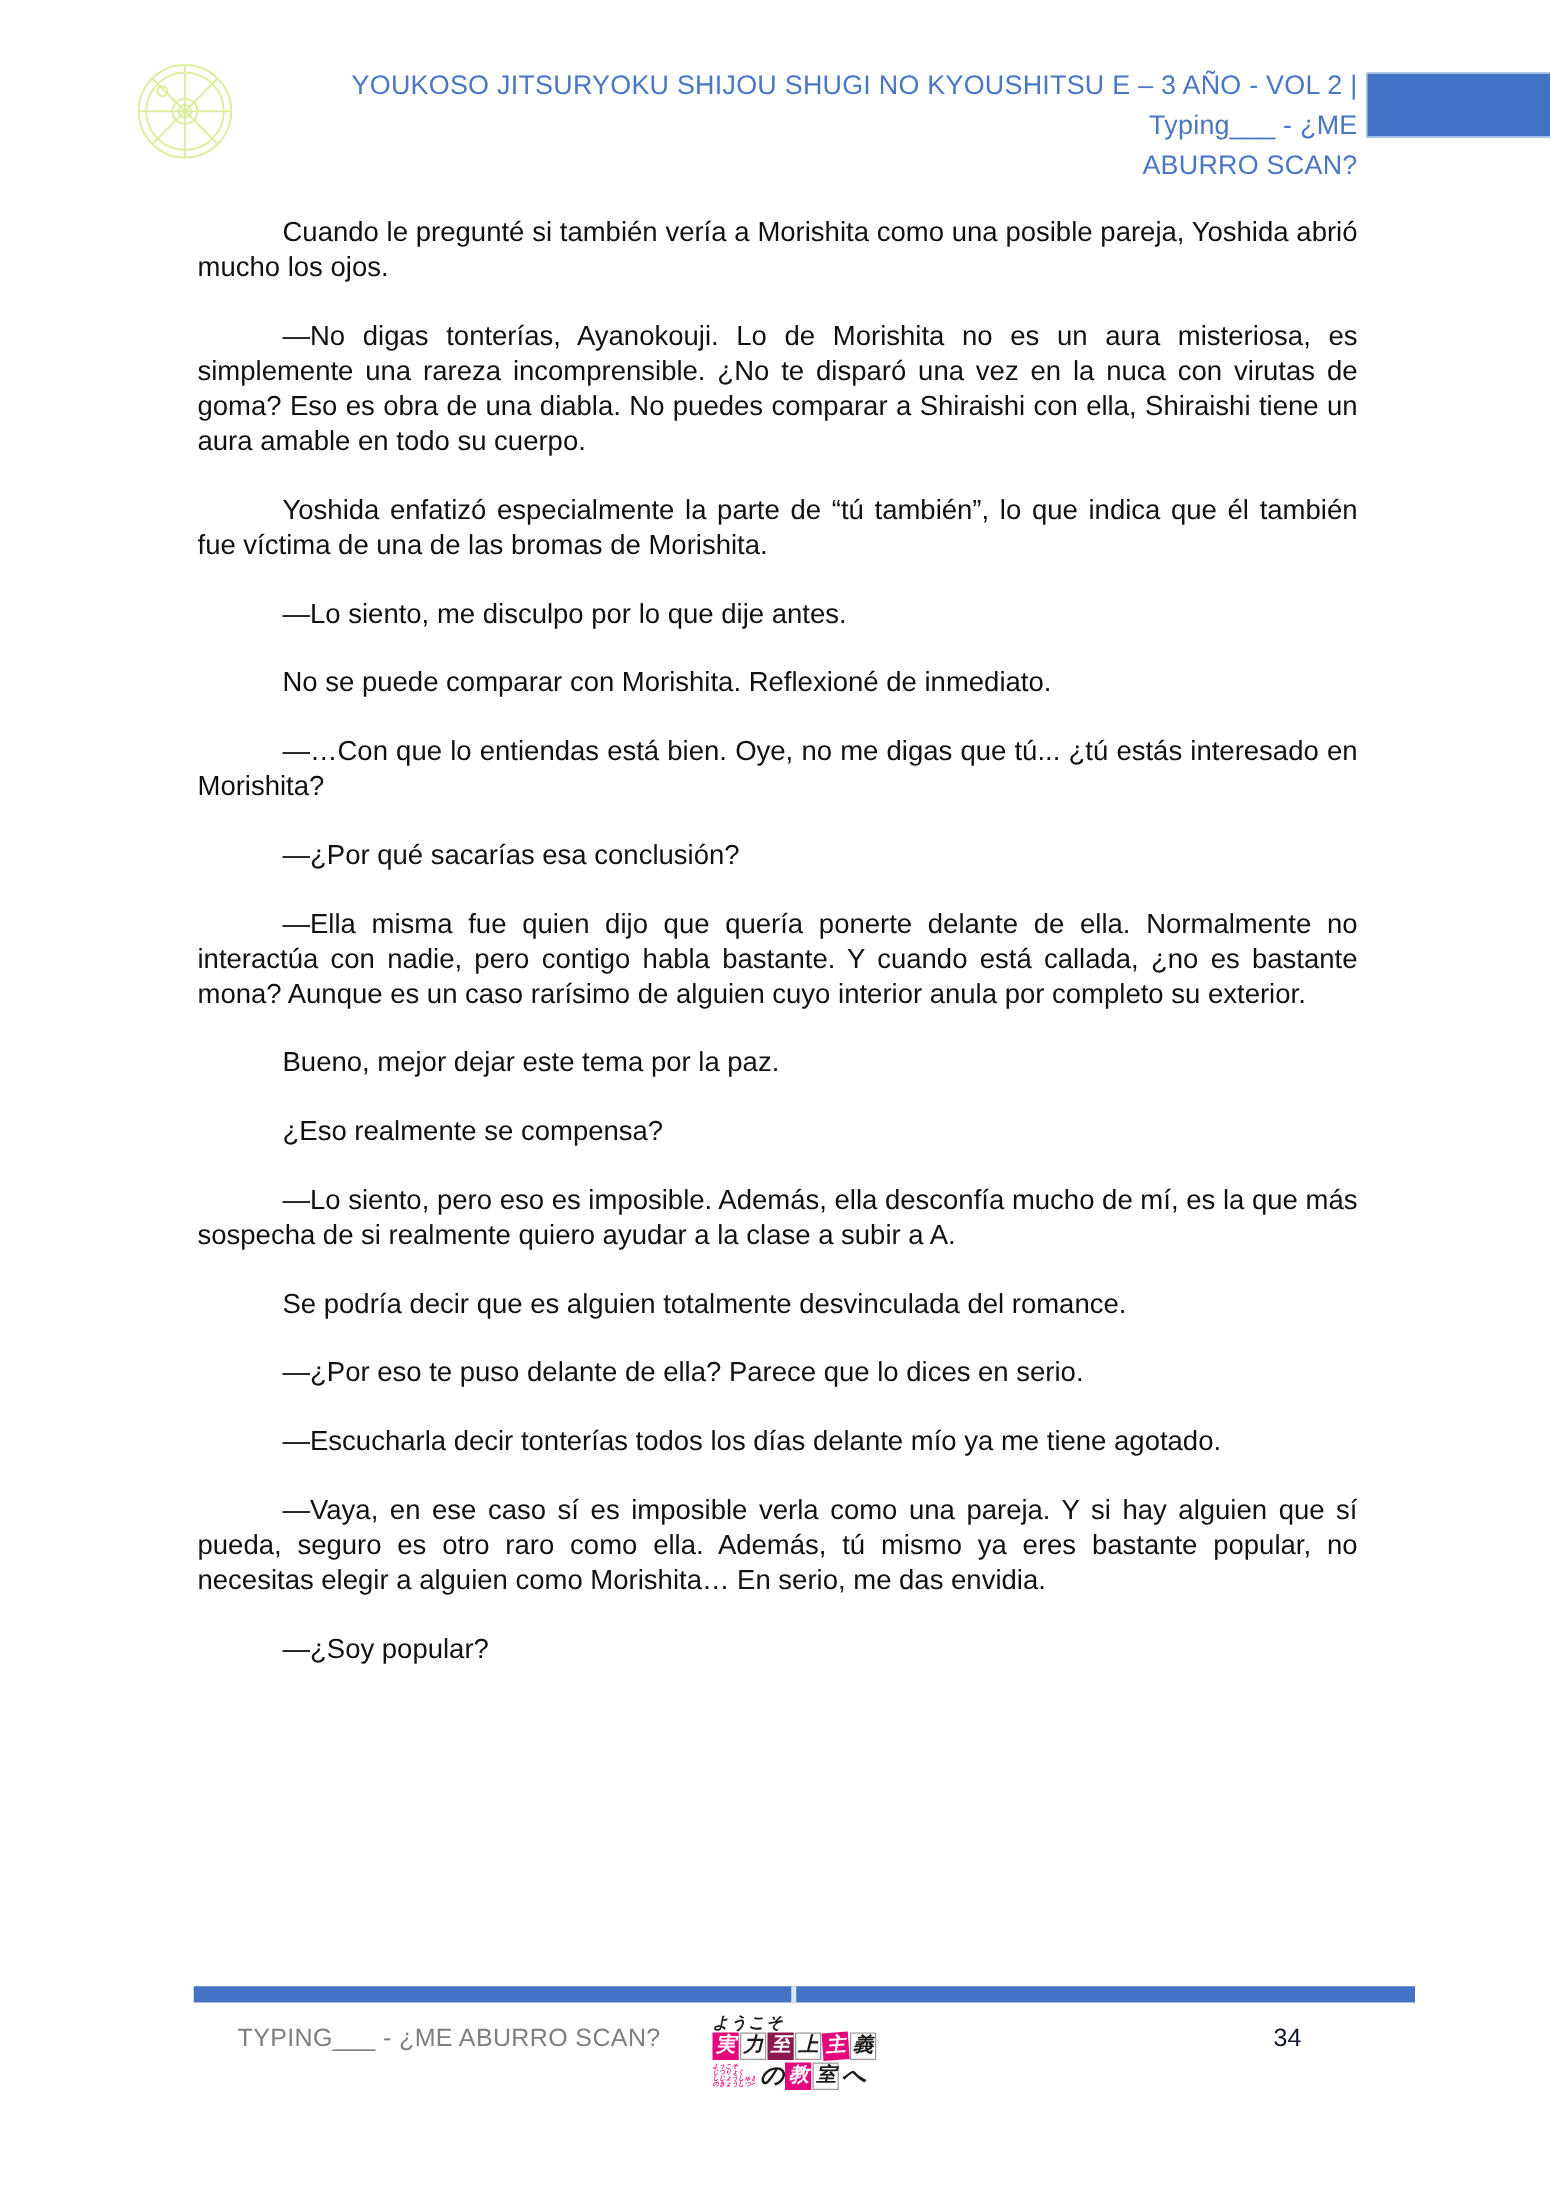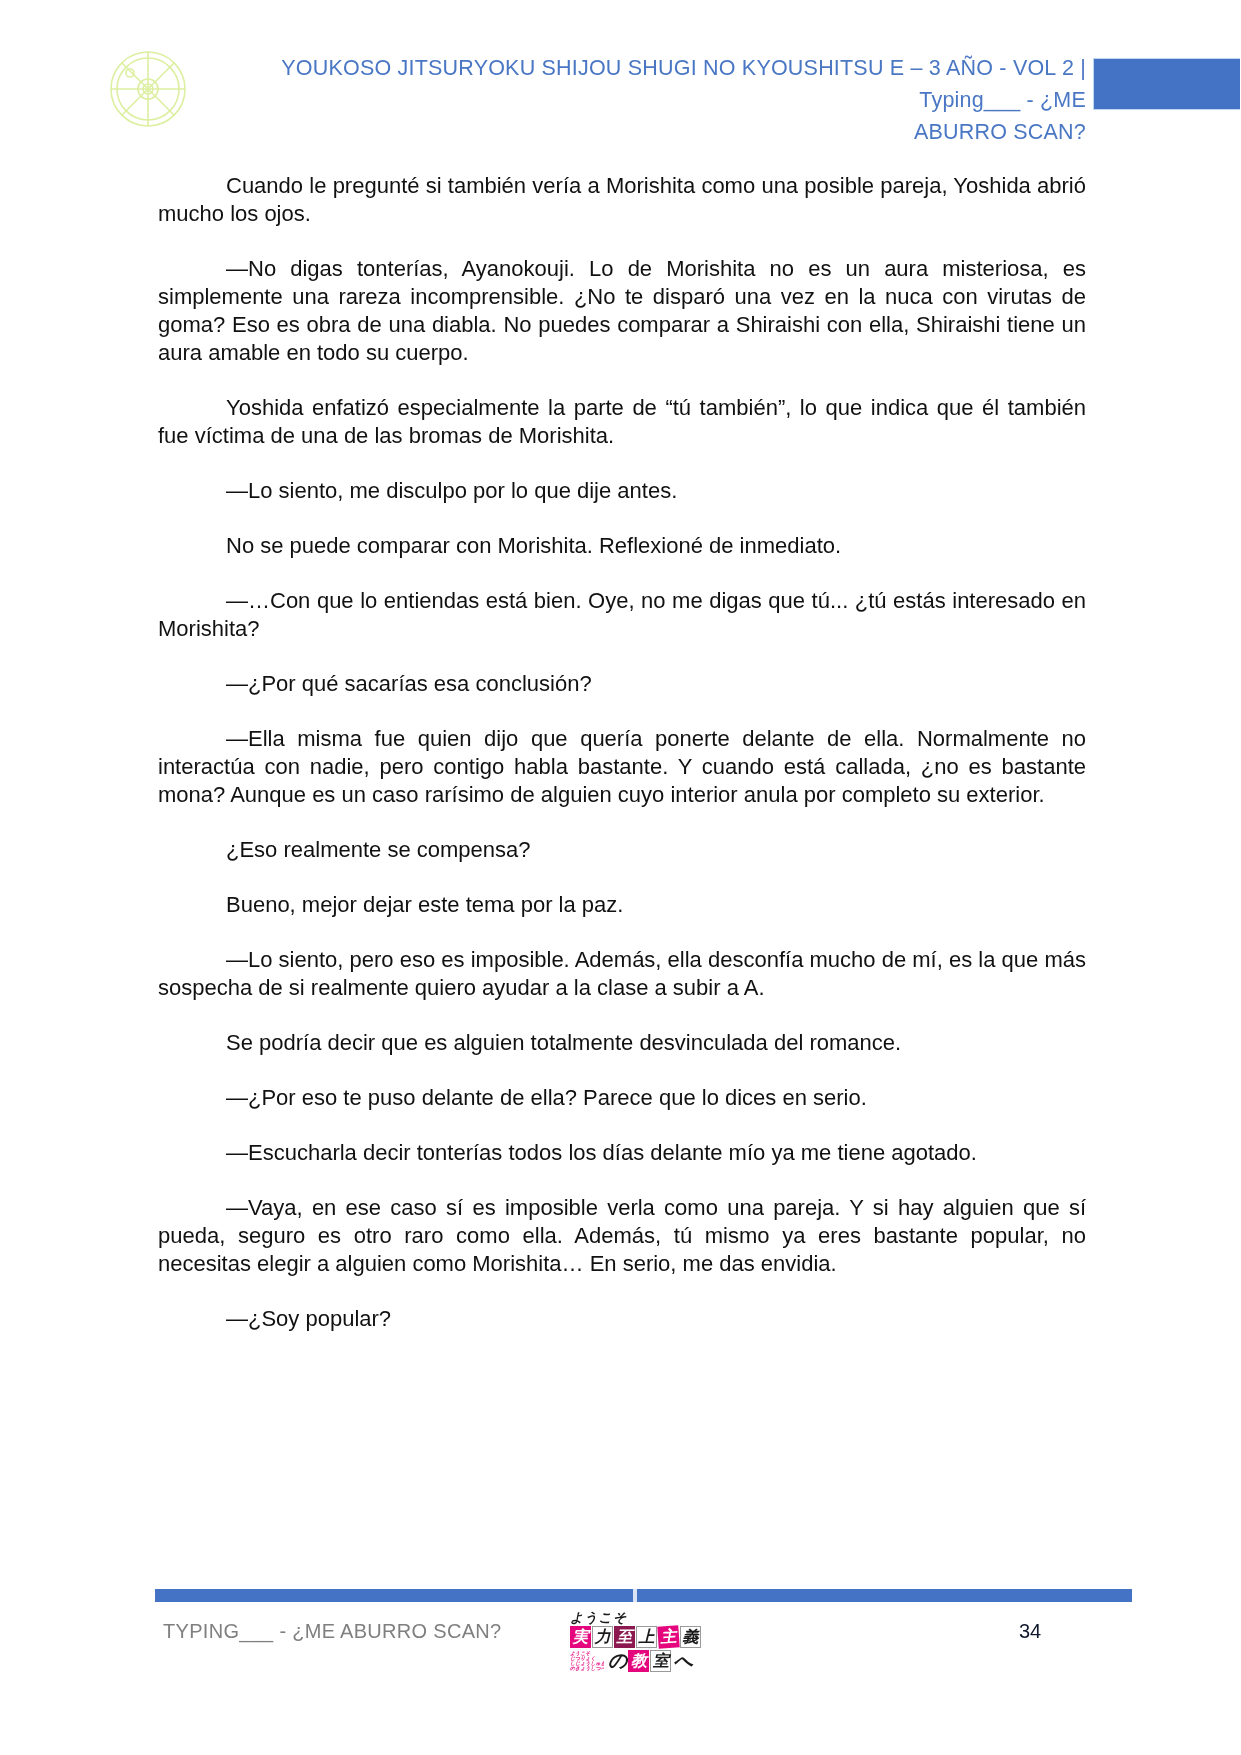--- a/index.html
+++ b/index.html
@@ -38,21 +38,21 @@
 
   
   #footer-bar{
     position:absolute;left:155px;top:1589px;width:977px;height:13px;
     background:#4472c4;
   }
   #footer-bar .bar-divider{
     position:absolute;left:478px;top:0;width:4px;height:13px;background:#d9e4f5;
   }
   #footer-left{
-    position:absolute;left:163px;top:1620px;
+    position:absolute;left:190px;top:1620px;
     color:#7f7f7f;font-size:20px;letter-spacing:0.3px;
   }
   #footer-page-number{
     position:absolute;left:1000px;top:1620px;width:60px;
     color:#0f172a;font-size:20px;text-align:center;
   }
 
   
   #footer-logo{position:absolute;left:570px;top:1611px;width:160px;height:70px;font-style:italic;}
   #footer-logo .logo-top{
@@ -109,22 +109,22 @@
 
   <div id="body-text">
     <p>Cuando le pregunté si también vería a Morishita como una posible pareja, Yoshida abrió mucho los ojos.</p>
     <p>—No digas tonterías, Ayanokouji. Lo de Morishita no es un aura misteriosa, es simplemente una rareza incomprensible. ¿No te disparó una vez en la nuca con virutas de goma? Eso es obra de una diabla. No puedes comparar a Shiraishi con ella, Shiraishi tiene un aura amable en todo su cuerpo.</p>
     <p>Yoshida enfatizó especialmente la parte de “tú también”, lo que indica que él también fue víctima de una de las bromas de Morishita.</p>
     <p>—Lo siento, me disculpo por lo que dije antes.</p>
     <p>No se puede comparar con Morishita. Reflexioné de inmediato.</p>
     <p>—…Con que lo entiendas está bien. Oye, no me digas que tú... ¿tú estás interesado en Morishita?</p>
     <p>—¿Por qué sacarías esa conclusión?</p>
     <p>—Ella misma fue quien dijo que quería ponerte delante de ella. Normalmente no interactúa con nadie, pero contigo habla bastante. Y cuando está callada, ¿no es bastante mona? Aunque es un caso rarísimo de alguien cuyo interior anula por completo su exterior.</p>
+    <p>Bueno, mejor dejar este tema por la paz.</p>
     <p>¿Eso realmente se compensa?</p>
-    <p>Bueno, mejor dejar este tema por la paz.</p>
     <p>—Lo siento, pero eso es imposible. Además, ella desconfía mucho de mí, es la que más sospecha de si realmente quiero ayudar a la clase a subir a A.</p>
     <p>Se podría decir que es alguien totalmente desvinculada del romance.</p>
     <p>—¿Por eso te puso delante de ella? Parece que lo dices en serio.</p>
     <p>—Escucharla decir tonterías todos los días delante mío ya me tiene agotado.</p>
     <p>—Vaya, en ese caso sí es imposible verla como una pareja. Y si hay alguien que sí pueda, seguro es otro raro como ella. Además, tú mismo ya eres bastante popular, no necesitas elegir a alguien como Morishita… En serio, me das envidia.</p>
     <p>—¿Soy popular?</p>
   </div>
 
   <div id="footer-bar">
     <div class="bar-divider"></div>

